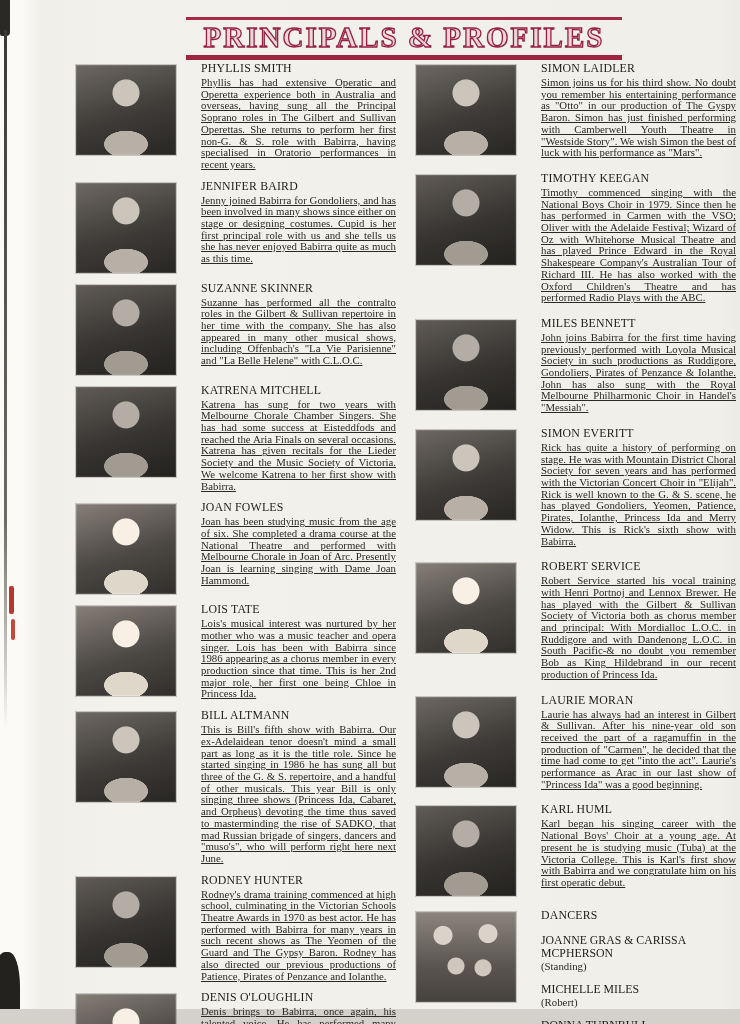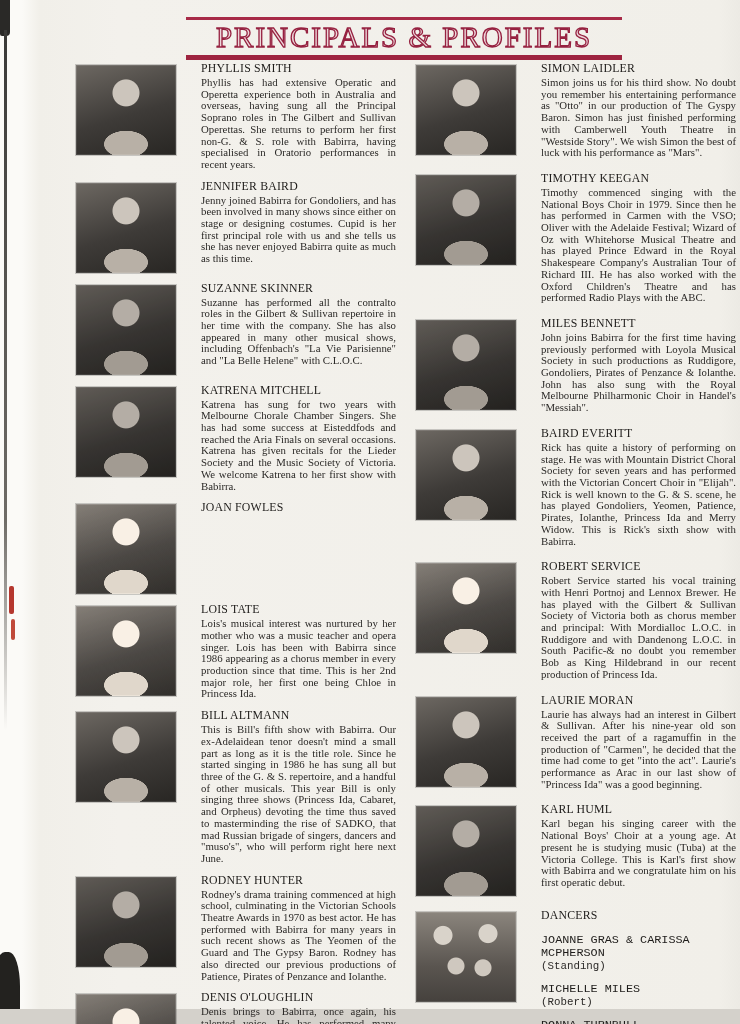--- a/index.html
+++ b/index.html
@@ -20,21 +20,21 @@
     background:linear-gradient(#3a3937 0%,#55534f 35%,#6e6b66 70%,rgba(110,107,102,0) 100%);}
   .red-mark-1{left:9px;top:586px;width:5px;height:28px;background:#b5372e;border-radius:2px;}
   .red-mark-2{left:11px;top:619px;width:4px;height:21px;background:#c04a3a;border-radius:2px;}
   .corner-bottom-left{left:-8px;top:952px;width:28px;height:86px;background:#23221f;border-radius:46% 40% 30% 0;}
   .bottom-strip{left:0;top:1009px;width:740px;height:15px;background:#d4d1cb;}
 
   
   .title-block{position:absolute;left:186px;top:17px;width:436px;}
   .rule-top{height:3px;background:#a72a47;margin-bottom:1px;}
   .title{
-    font-size:29px;font-weight:normal;letter-spacing:2px;line-height:33px;
+    font-size:29px;font-weight:bold;letter-spacing:2px;line-height:33px;
     text-align:center;white-space:nowrap;
     color:#edd6da;-webkit-text-stroke:1.3px #962140;
   }
   .rule-bottom{height:5px;background:#9e2440;margin-top:1px;}
 
   
   .col{position:absolute;top:62px;width:320px;}
   .col-left{left:76px;}
   .col-right{left:416px;}
   .profile{display:flex;gap:25px;margin-bottom:9px;}
@@ -52,23 +52,23 @@
   .photo.group{
     background:
       radial-gradient(circle 10px at 27% 26%, #d9d3ca 0 9px, rgba(0,0,0,0) 10px),
       radial-gradient(circle 10px at 72% 24%, #d9d3ca 0 9px, rgba(0,0,0,0) 10px),
       radial-gradient(circle 9px at 40% 60%, #cfc8bf 0 8px, rgba(0,0,0,0) 9px),
       radial-gradient(circle 9px at 67% 62%, #cfc8bf 0 8px, rgba(0,0,0,0) 9px),
       linear-gradient(#8b857d 0%,#5a5550 60%,#45413d 100%);
   }
   .pbody{flex:1;min-width:0;}
   .pname{font-size:11.8px;line-height:13px;letter-spacing:0.2px;margin-bottom:2px;color:#1e1c1a;}
-  .pbio{font-size:10.8px;line-height:11.7px;text-align:justify;color:#2b2927;}
+  .pbio{font-size:10.8px;line-height:11.7px;text-align:justify;color:#2b2927;text-decoration:underline;}
   .dancers .pname{margin-bottom:12px;}
-  .dentry{margin-bottom:11px;font-family:Liberation Mono, monospace;}
+  .dentry{margin-bottom:11px;}
   .dentry .dname{font-size:11.8px;line-height:13px;color:#1e1c1a;}
   .dentry .dnote{font-size:10.8px;line-height:12px;color:#2b2927;}
 </style>
 </head>
 <body>
 
 <div class="page-bg"></div>
 
 <div class="artifact corner-top-left"></div>
 <div class="artifact spine-line"></div>
@@ -109,20 +109,21 @@
     <div class="photo v3"></div>
     <div class="pbody">
         <div class="pname">KATRENA MITCHELL</div>
         <div class="pbio">Katrena has sung for two years with Melbourne Chorale Chamber Singers. She has had some success at Eisteddfods and reached the Aria Finals on several occasions. Katrena has given recitals for the Lieder Society and the Music Society of Victoria. We welcome Katrena to her first show with Babirra.</div>
       </div>
   </div>
   <div class="profile">
     <div class="photo v2"></div>
     <div class="pbody">
         <div class="pname">JOAN FOWLES</div>
+        <div class="pbio">Joan has been studying music from the age of six. She completed a drama course at the National Theatre and performed with Melbourne Chorale in Joan of Arc. Presently Joan is learning singing with Dame Joan Hammond.</div>
       </div>
   </div>
   <div class="profile">
     <div class="photo v2"></div>
     <div class="pbody">
         <div class="pname">LOIS TATE</div>
         <div class="pbio">Lois's musical interest was nurtured by her mother who was a music teacher and opera singer. Lois has been with Babirra since 1986 appearing as a chorus member in every production since that time. This is her 2nd major role, her first one being Chloe in Princess Ida.</div>
       </div>
   </div>
   <div class="profile">
@@ -166,21 +167,21 @@
   <div class="profile">
     <div class="photo v3"></div>
     <div class="pbody">
         <div class="pname">MILES BENNETT</div>
         <div class="pbio">John joins Babirra for the first time having previously performed with Loyola Musical Society in such productions as Ruddigore, Gondoliers, Pirates of Penzance &amp; Iolanthe. John has also sung with the Royal Melbourne Philharmonic Choir in Handel's "Messiah".</div>
       </div>
   </div>
   <div class="profile">
     <div class="photo"></div>
     <div class="pbody">
-        <div class="pname">BAIRD EVERITT</div>
+        <div class="pname">SIMON EVERITT</div>
         <div class="pbio">Rick has quite a history of performing on stage. He was with Mountain District Choral Society for seven years and has performed with the Victorian Concert Choir in "Elijah". Rick is well known to the G. &amp; S. scene, he has played Gondoliers, Yeomen, Patience, Pirates, Iolanthe, Princess Ida and Merry Widow. This is Rick's sixth show with Babirra.</div>
       </div>
   </div>
   <div class="profile">
     <div class="photo v2"></div>
     <div class="pbody">
         <div class="pname">ROBERT SERVICE</div>
         <div class="pbio">Robert Service started his vocal training with Henri Portnoj and Lennox Brewer. He has played with the Gilbert &amp; Sullivan Society of Victoria both as chorus member and principal: With Mordialloc L.O.C. in Ruddigore and with Dandenong L.O.C. in South Pacific-&amp; no doubt you remember Bob as King Hildebrand in our recent production of Princess Ida.</div>
       </div>
   </div>

